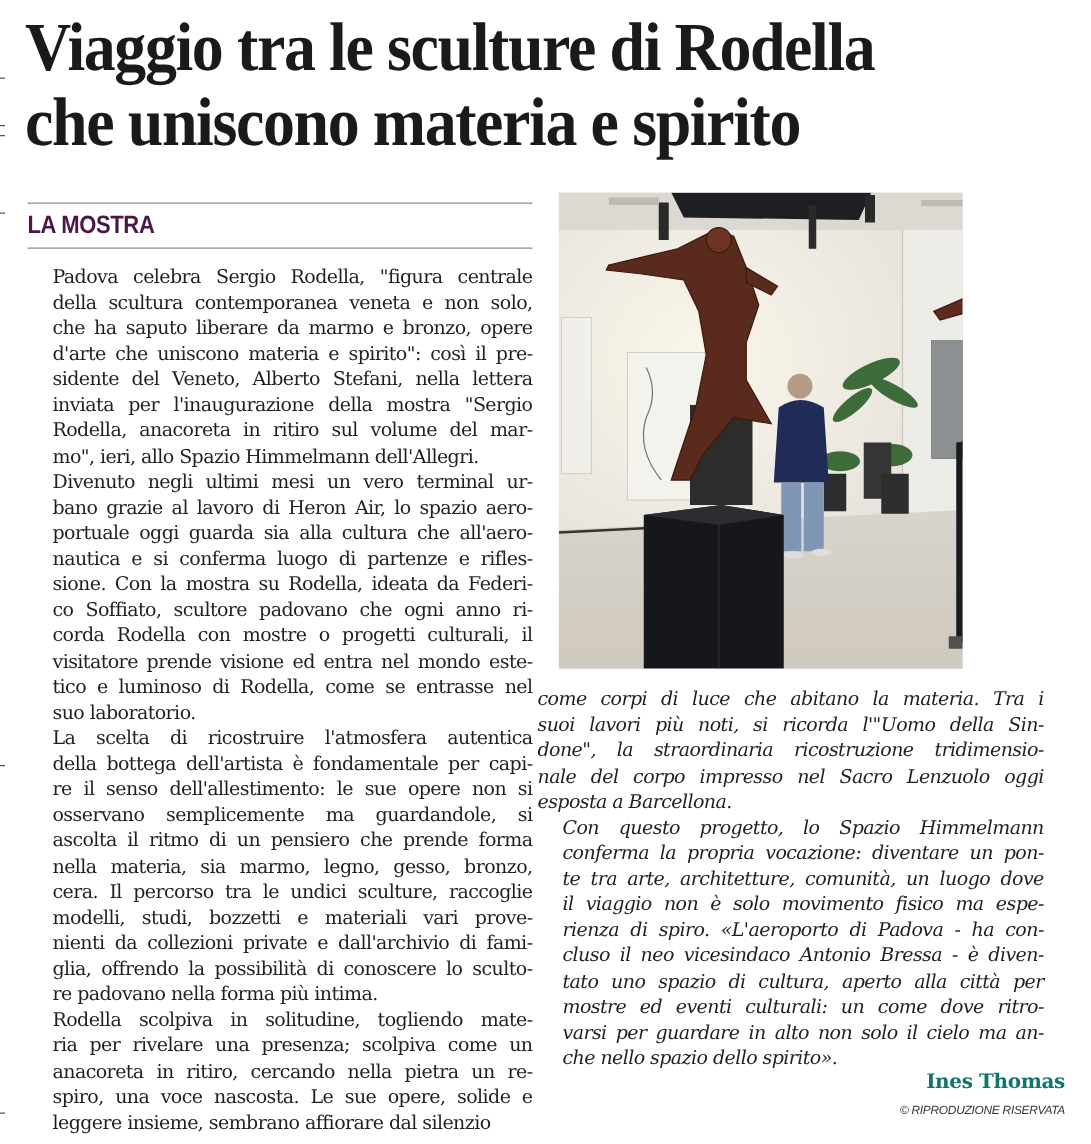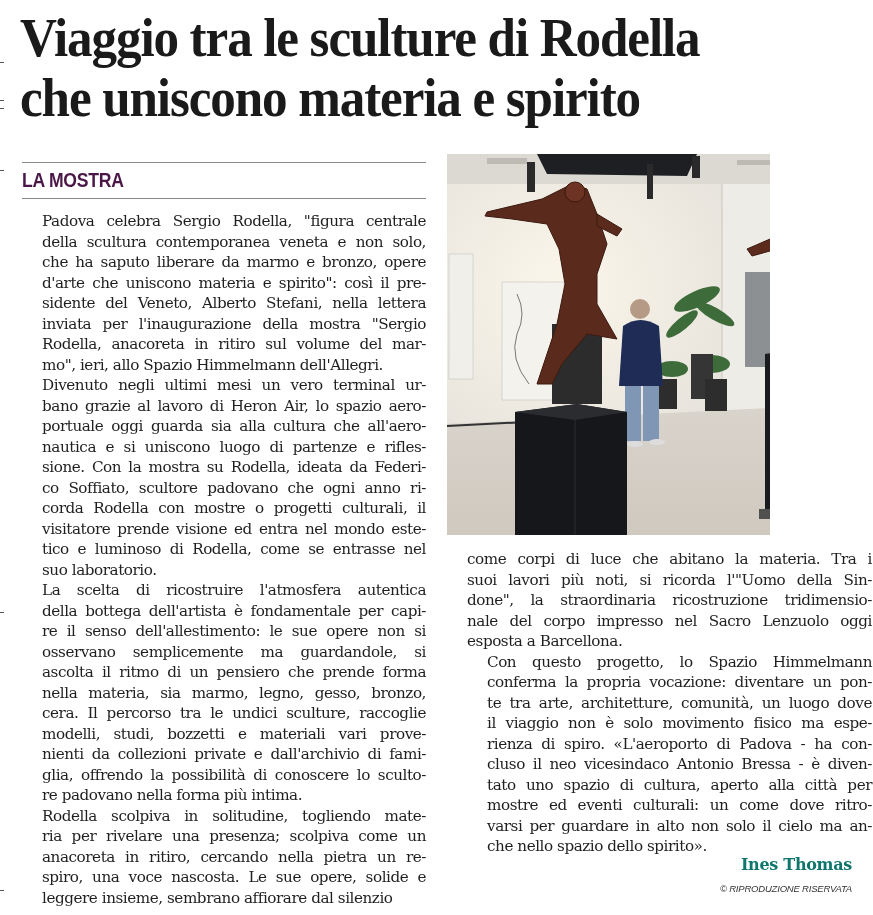--- a/index.html
+++ b/index.html
@@ -23,21 +23,21 @@
       font-size: 20px; line-height: 24px; color: #4a1747; letter-spacing: -0.3px;
       transform: scaleX(0.88); transform-origin: left top;
     }
 
     .col {
       position: absolute; font-family: "DejaVu Serif", serif;
       font-size: 15.2px; line-height: 20.5px; color: #1f1f1f;
       text-align: justify; hyphens: manual;
     }
     .col-left { left: 22px; top: 211px; width: 404px; }
-    .col-right { left: 467px; top: 549px; width: 405px; }
+    .col-right { left: 430px; top: 549px; width: 405px; font-style: italic; }
     .col p { text-indent: 20px; letter-spacing: -0.45px; }
     .col p.cont { text-indent: 0; }
     .line { display: block; text-align: justify; text-align-last: justify; white-space: nowrap; overflow: visible; }
     .line.last { text-align-last: left; }
 
     .photo {
       position: absolute; left: 447px; top: 154px; width: 323px; height: 381px;
       background: #e9e7e2; overflow: hidden;
     }
     .byline {
@@ -81,21 +81,21 @@
       <span class="line">d'arte che uniscono materia e spirito": così il pre-</span>
       <span class="line">sidente del Veneto, Alberto Stefani, nella lettera</span>
       <span class="line">inviata per l'inaugurazione della mostra "Sergio</span>
       <span class="line">Rodella, anacoreta in ritiro sul volume del mar-</span>
       <span class="line last">mo", ieri, allo Spazio Himmelmann dell'Allegri.</span>
     </p>
     <p>
       <span class="line" style="text-indent: 20px;">Divenuto negli ultimi mesi un vero terminal ur-</span>
       <span class="line">bano grazie al lavoro di Heron Air, lo spazio aero-</span>
       <span class="line">portuale oggi guarda sia alla cultura che all'aero-</span>
-      <span class="line">nautica e si uniscono luogo di partenze e rifles-</span>
+      <span class="line">nautica e si conferma luogo di partenze e rifles-</span>
       <span class="line">sione. Con la mostra su Rodella, ideata da Federi-</span>
       <span class="line">co Soffiato, scultore padovano che ogni anno ri-</span>
       <span class="line">corda Rodella con mostre o progetti culturali, il</span>
       <span class="line">visitatore prende visione ed entra nel mondo este-</span>
       <span class="line">tico e luminoso di Rodella, come se entrasse nel</span>
       <span class="line last">suo laboratorio.</span>
     </p>
     <p>
       <span class="line" style="text-indent: 20px;">La scelta di ricostruire l'atmosfera autentica</span>
       <span class="line">della bottega dell'artista è fondamentale per capi-</span>

